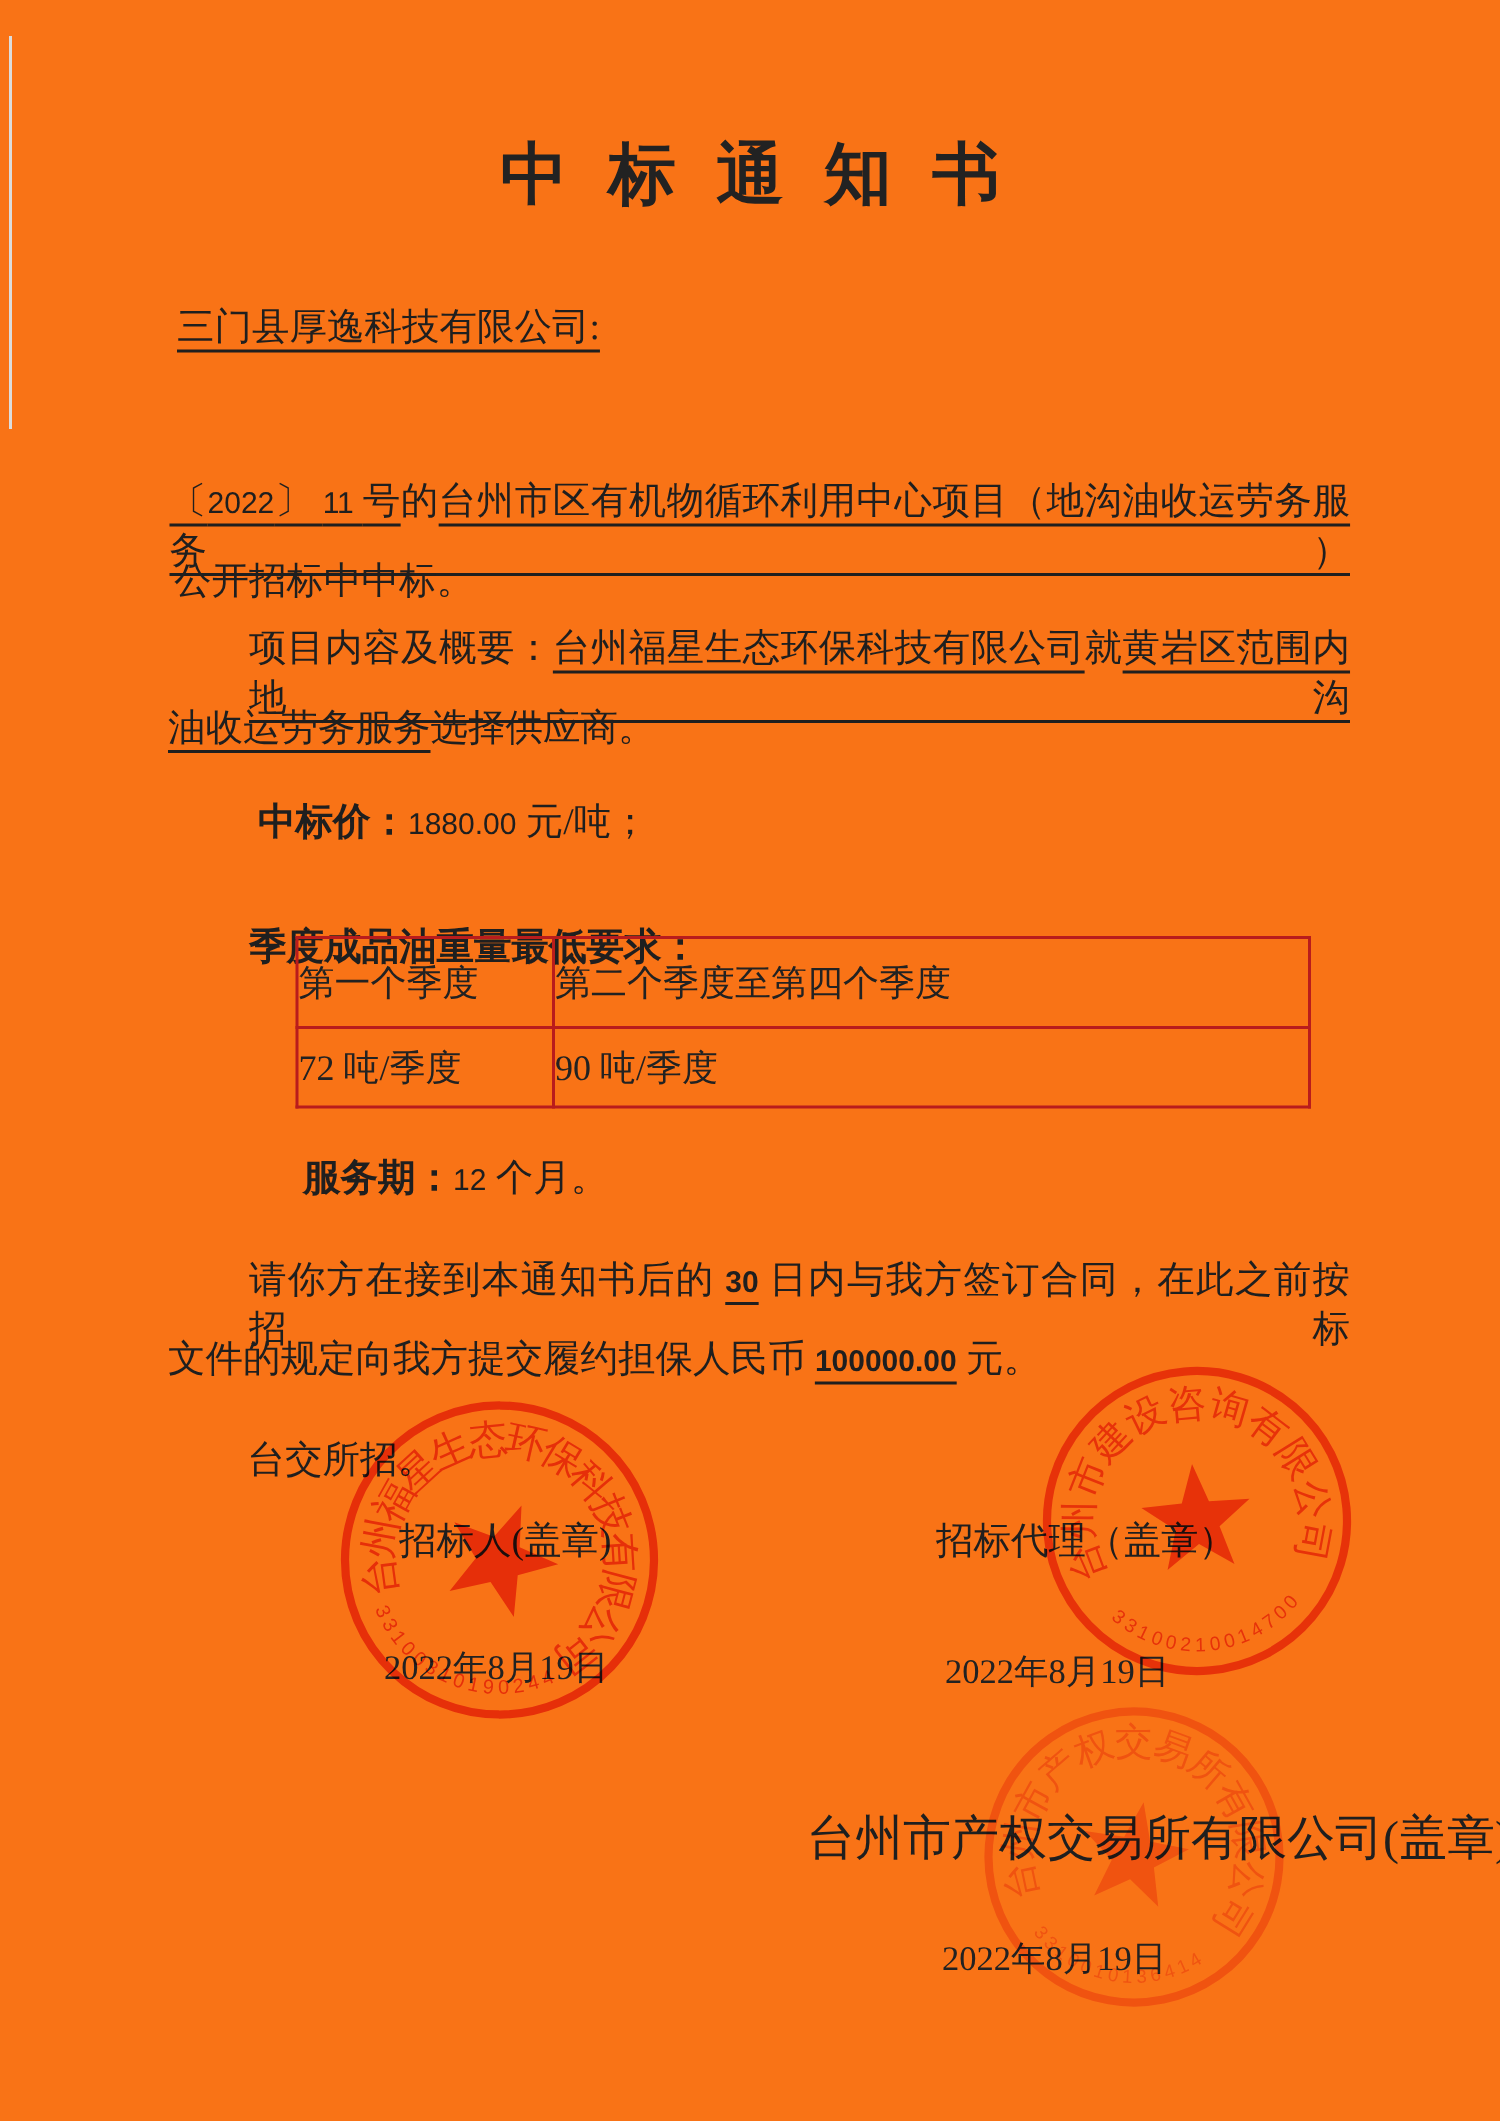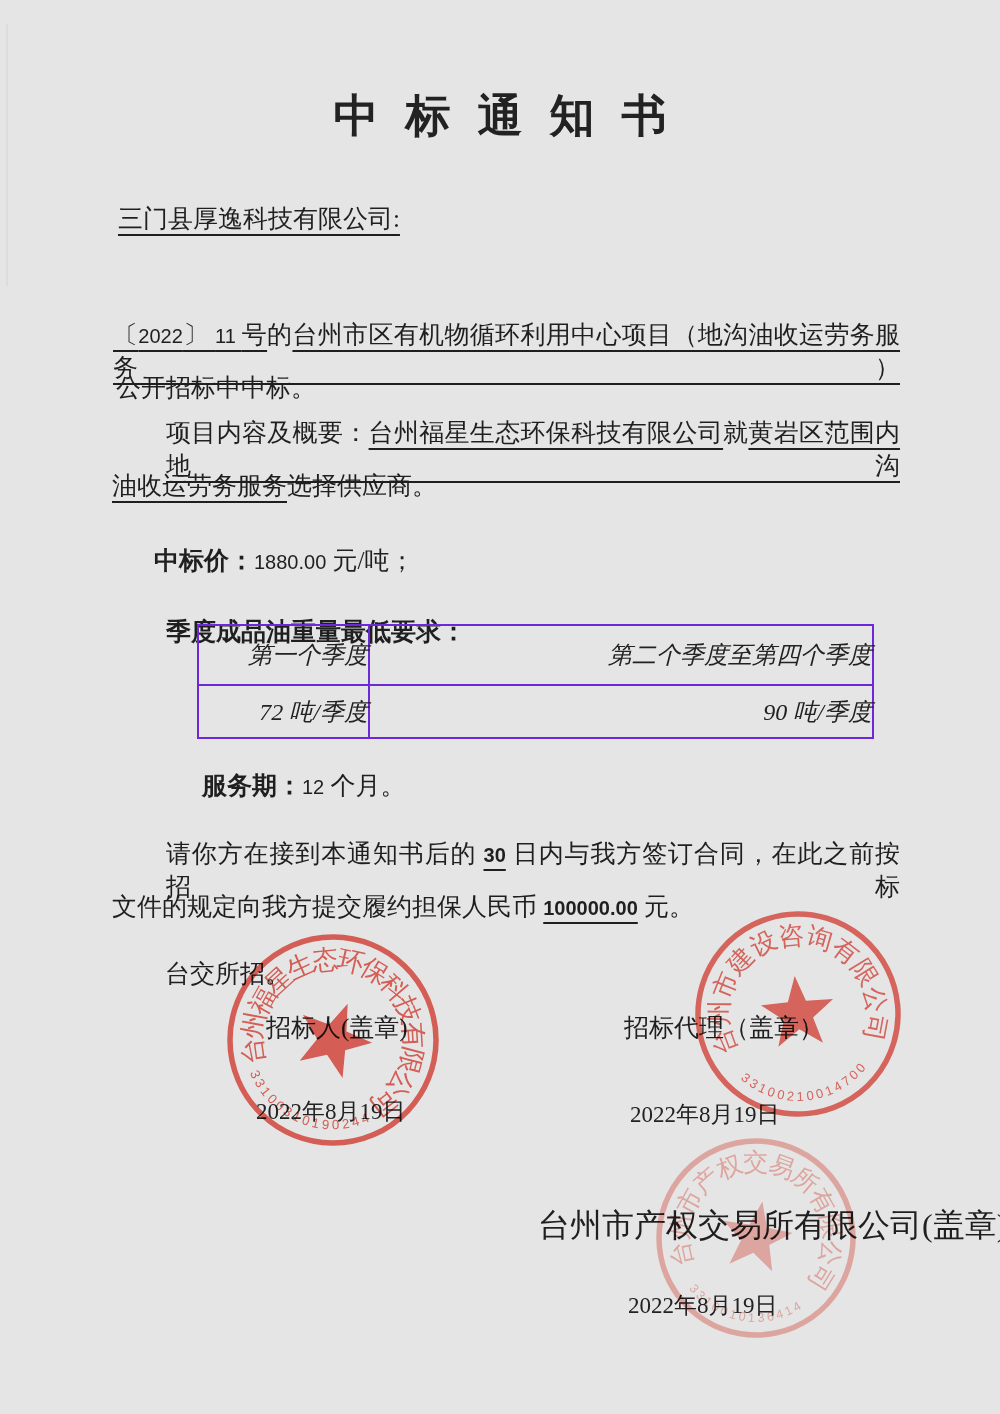--- a/index.html
+++ b/index.html
@@ -1,35 +1,35 @@
 <!DOCTYPE html>
 <html><head>
 <meta charset="utf-8">
 <style>
   html,body{margin:0;padding:0;background:#ffffff;}
   .page{
-    position:relative;width:1000px;height:1414px;background:#e5e5e5;overflow:hidden;
+    position:relative;width:1000px;height:1414px;background:#f97316;overflow:hidden;
     font-family:"Liberation Serif","DejaVu Serif",serif;color:#1f1f1f;
   }
   .abs{position:absolute;}
   .doc-title{
     left:0;right:0;top:86px;text-align:center;font-size:45px;font-weight:bold;
     letter-spacing:27px;text-indent:27px;color:#222;
   }
   .line{font-size:25px;line-height:1.3;white-space:nowrap;}
   .fill{white-space:normal;text-align:justify;text-align-last:justify;}
   .u{text-decoration:underline;text-underline-offset:7px;text-decoration-thickness:2px;}
   .b{font-weight:bold;}
   .n{font-family:"Liberation Sans","DejaVu Sans",sans-serif;font-size:20px;}
   .date{font-family:Liberation Serif, serif;font-size:23px;color:#222;letter-spacing:0;}
   table.qty{
     position:absolute;left:197px;top:624px;width:677px;border-collapse:collapse;
     table-layout:fixed;font-size:24px;color:#222;
   }
-  table.qty td{border:2px solid #6d28d9;text-align:right;vertical-align:middle;padding:0;font-style:italic;}
+  table.qty td{border:2px solid #b91c1c;text-align:left;vertical-align:middle;padding:0;}
   table.qty tr.hd td{height:58px;}
   table.qty tr.vl td{height:51px;}
   td.c1{width:169px;}
   .scan-edge{left:6px;top:24px;width:2px;height:262px;background:#dcdcdc;}
   svg.seal{position:absolute;mix-blend-mode:multiply;}
   svg.seal text{font-family:"Liberation Serif","DejaVu Serif",serif;}
   svg.seal text.digit{font-family:"Liberation Sans","DejaVu Sans",sans-serif;}
 </style>
 </head>
 <body>
@@ -41,21 +41,21 @@
   <div class="abs doc-title">中标通知书</div>
 
   <div class="abs line" style="left:118px;top:203px;"><span class="u">三门县厚逸科技有限公司:</span></div>
 
   <div class="abs line fill" style="left:113px;right:100px;top:319px;"><span class="u">〔</span><span class="u n">2022</span><span class="u">〕 </span><span class="u n">11 </span><span class="u">号</span><span>的</span><span class="u">台州市区有机物循环利用中心项目（地沟油收运劳务服务）</span></div>
   <div class="abs line" style="left:116px;top:372px;"><span>公开招标中中标。</span></div>
 
   <div class="abs line fill" style="left:166px;right:100px;top:417px;"><span>项目内容及概要：</span><span class="u">台州福星生态环保科技有限公司</span><span>就</span><span class="u">黄岩区范围内地沟</span></div>
   <div class="abs line" style="left:112px;top:470px;"><span class="u">油收运劳务服务</span><span>选择供应商。</span></div>
 
-  <div class="abs line" style="left:154px;top:533px;margin-top:12px;"><span class="b">中标价：</span><span class="n">1880.00</span><span> 元/吨；</span></div>
+  <div class="abs line" style="left:172px;top:533px;"><span class="b">中标价：</span><span class="n">1880.00</span><span> 元/吨；</span></div>
 
   <div class="abs line" style="left:166px;top:588px;margin-top:28px;"><span class="b">季度成品油重量最低要求：</span></div>
 
   <table class="qty">
     <tbody>
         <tr class="hd">
       <td class="c1">第一个季度</td>
       <td>第二个季度至第四个季度</td>
     </tr>
     <tr class="vl">

